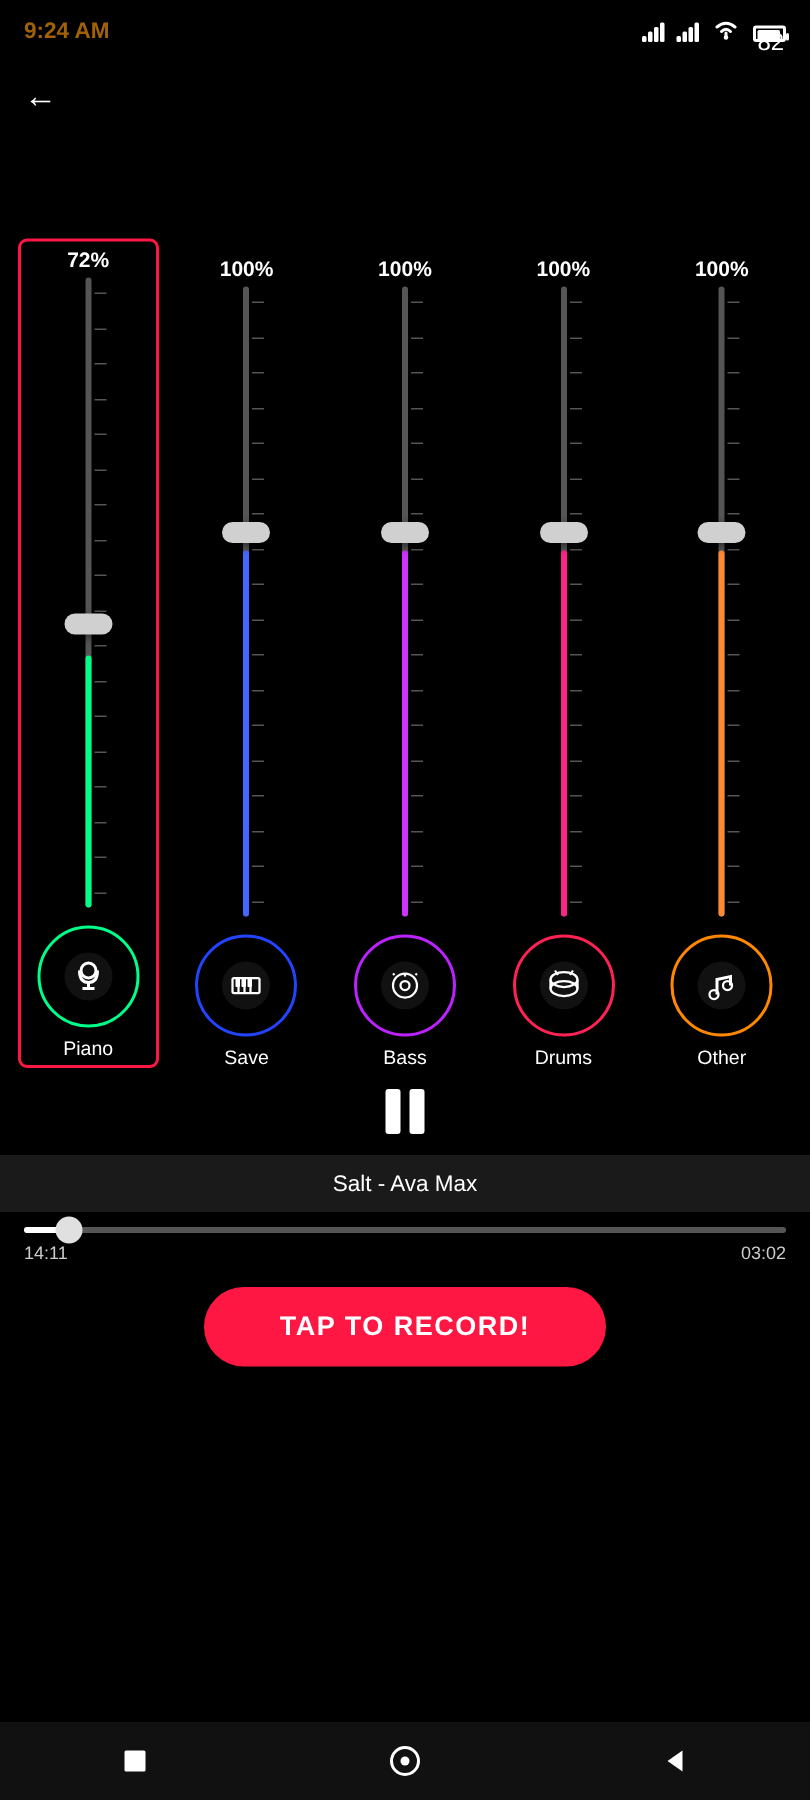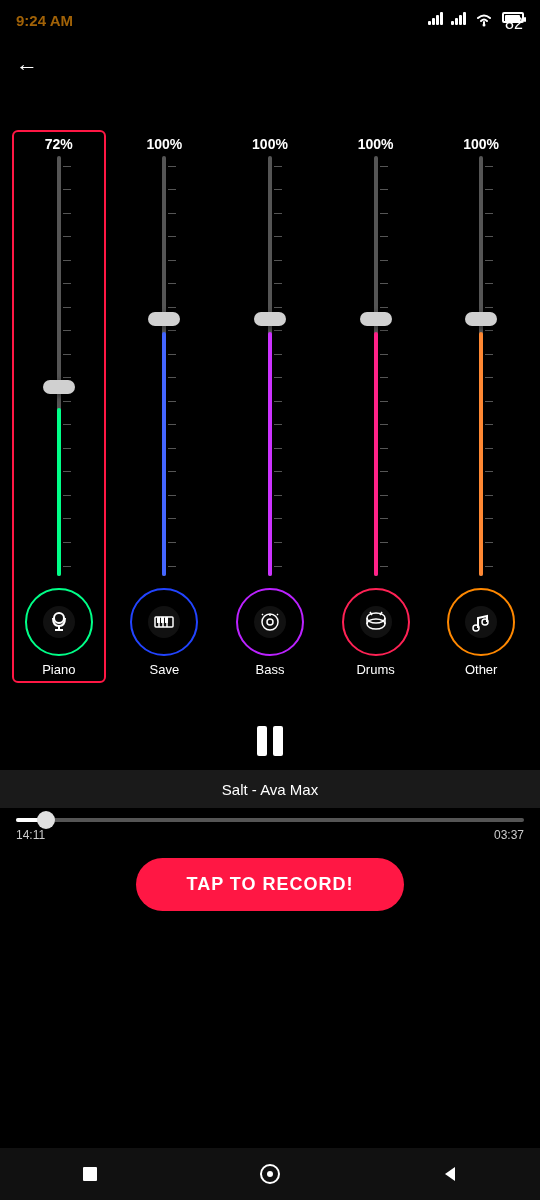--- a/index.html
+++ b/index.html
@@ -21,21 +21,21 @@
       padding: 8px 16px 4px;
       height: 36px;
     }
     .status-time {
       font-size: 15px;
       font-weight: 600;
       color: #a16207;
     }
     .status-icons {
       display: flex;
-      align-items: flex-start;
+      align-items: flex-end;
       gap: 4px;
     }
     .signal-bars { display: flex; align-items: flex-end; gap: 1px; }
     .signal-bars span {
       background: #fff;
       width: 3px;
       border-radius: 1px;
     }
 
     
@@ -75,21 +75,21 @@
       font-weight: 500;
       padding: 8px 22px;
       border-radius: 8px;
       cursor: pointer;
     }
 
     
     .mixer-area {
       display: flex;
       justify-content: space-around;
-      align-items: center;
+      align-items: flex-end;
       padding: 8px 6px 0;
       height: 620px;
     }
 
     .channel {
       display: flex;
       flex-direction: column;
       align-items: center;
       width: 94px;
       position: relative;
@@ -520,21 +520,21 @@
   <span>Salt - Ava Max</span>
 </div>
 
 <div class="progress-area">
   <div class="progress-bar-track">
     <div class="progress-bar-fill" id="prog-fill" style="width: 30.48px;"></div>
     <div class="progress-thumb" id="prog-thumb" style="left: 21.48px;"></div>
   </div>
   <div class="time-labels">
     <span>14:11</span>
-    <span>03:37</span>
+    <span>03:02</span>
   </div>
 </div>
 
 <div class="record-btn-wrap">
   <button class="btn-record">TAP TO RECORD!</button>
 </div>
 
 <div class="bottom-nav">
   <button class="nav-btn">
     <svg width="22" height="22" viewBox="0 0 22 22">

